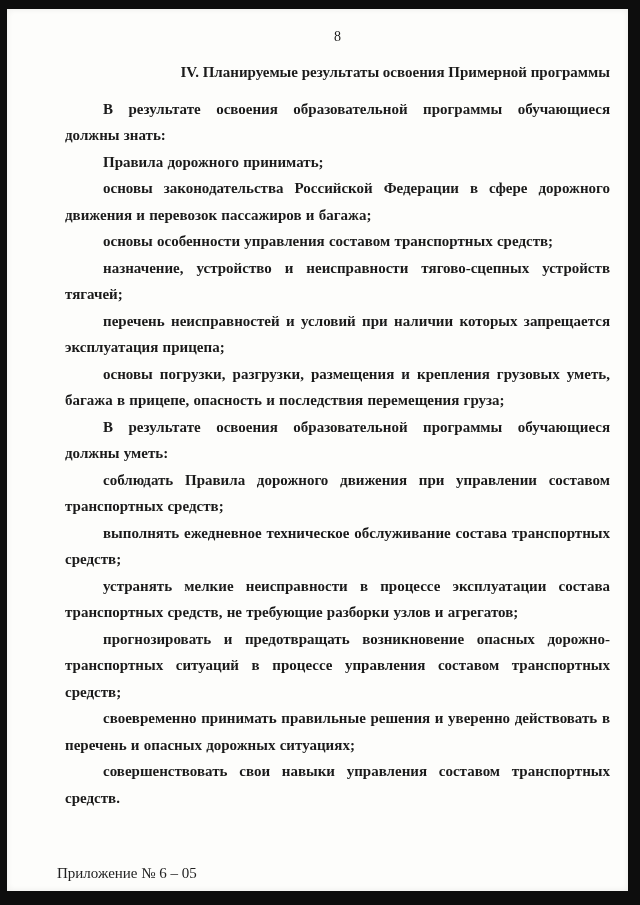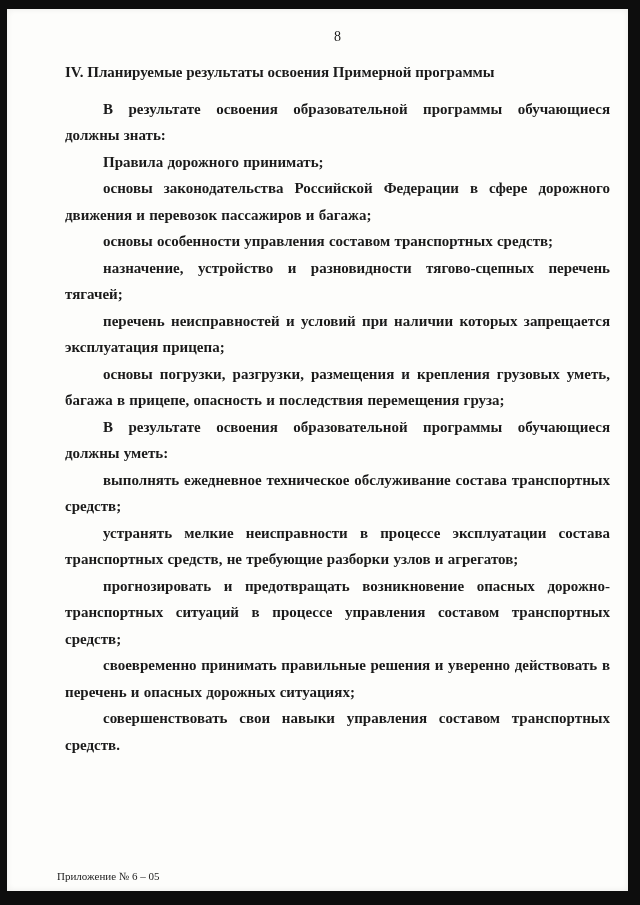--- a/index.html
+++ b/index.html
@@ -26,59 +26,60 @@
   .content {
     padding: 20px 18px 0 58px;
     color: #1b1b1b;
   }
   .page-number {
     text-align: center;
     font-size: 14px;
     margin: 0 0 14px 0;
   }
   .heading {
-    text-align: left;
+    text-align: right;
     font-weight: bold;
     font-size: 15px;
     margin: 0 0 10px 0;
     line-height: 26.5px;
   }
   .para {
     margin: 0;
     font-size: 15px;
     line-height: 26.5px;
     text-align: justify;
     text-indent: 38px;
     word-spacing: 0.5px;
     font-weight: bold;
   }
   .footer-note {
     position: absolute;
     left: 50px;
     bottom: 9px;
-    font-size: 11px;
+    font-size: 15px;
     color: #222;
     text-align: center;
   }
 </style>
 </head>
 <body>
 
 <div class="page">
   <div class="content">
     <div class="page-number">8</div>
     <h1 class="heading">IV. Планируемые результаты освоения Примерной программы</h1>
     <p class="para">В результате освоения образовательной программы обучающиеся должны знать:</p>
     <p class="para">Правила дорожного принимать;</p>
     <p class="para">основы законодательства Российской Федерации в сфере дорожного движения и перевозок пассажиров и багажа;</p>
     <p class="para">основы особенности управления составом транспортных средств;</p>
-    <p class="para">назначение, устройство и разновидности тягово-сцепных перечень тягачей;</p>
+    <p class="para">назначение, устройство и неисправности тягово-сцепных устройств тягачей;</p>
     <p class="para">перечень неисправностей и условий при наличии которых запрещается эксплуатация прицепа;</p>
     <p class="para">основы погрузки, разгрузки, размещения и крепления грузовых уметь, багажа в прицепе, опасность и последствия перемещения груза;</p>
     <p class="para">В результате освоения образовательной программы обучающиеся должны уметь:</p>
+    <p class="para">соблюдать Правила дорожного движения при управлении составом транспортных средств;</p>
     <p class="para">выполнять ежедневное техническое обслуживание состава транспортных средств;</p>
     <p class="para">устранять мелкие неисправности в процессе эксплуатации состава транспортных средств, не требующие разборки узлов и агрегатов;</p>
     <p class="para">прогнозировать и предотвращать возникновение опасных дорожно-транспортных ситуаций в процессе управления составом транспортных средств;</p>
     <p class="para">своевременно принимать правильные решения и уверенно действовать в перечень и опасных дорожных ситуациях;</p>
     <p class="para">совершенствовать свои навыки управления составом транспортных средств.</p>
   </div>
   <div class="footer-note">Приложение № 6 – 05</div>
 </div>
 
 </body></html>

